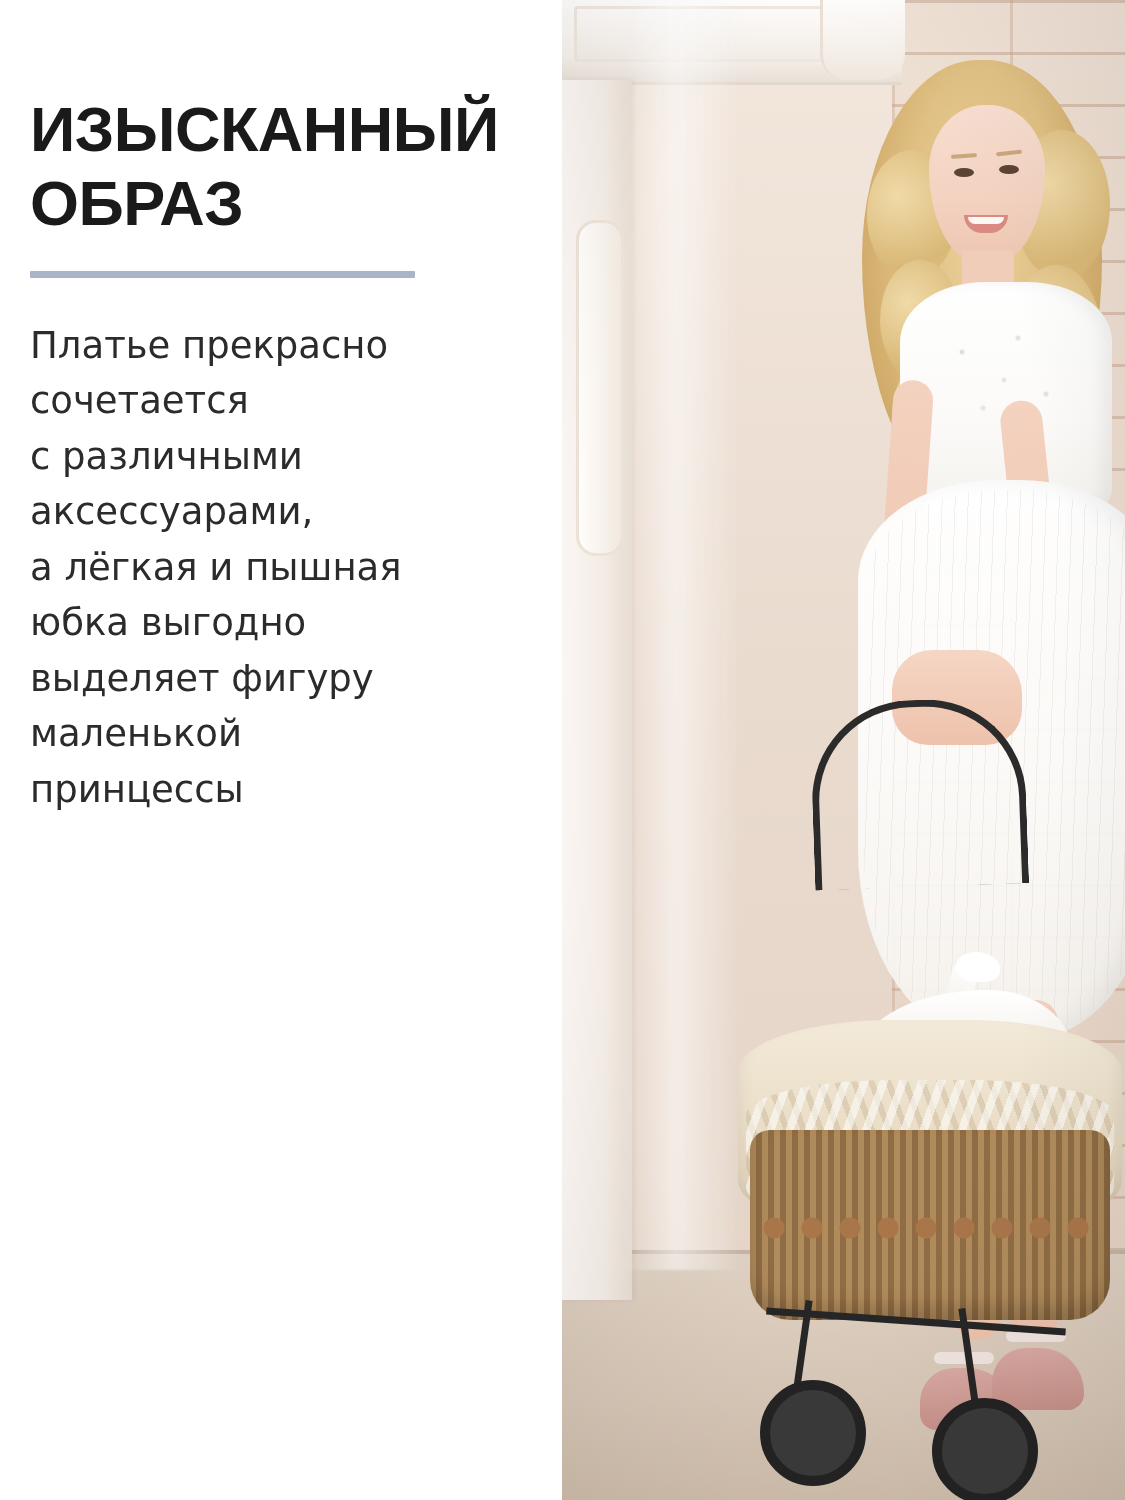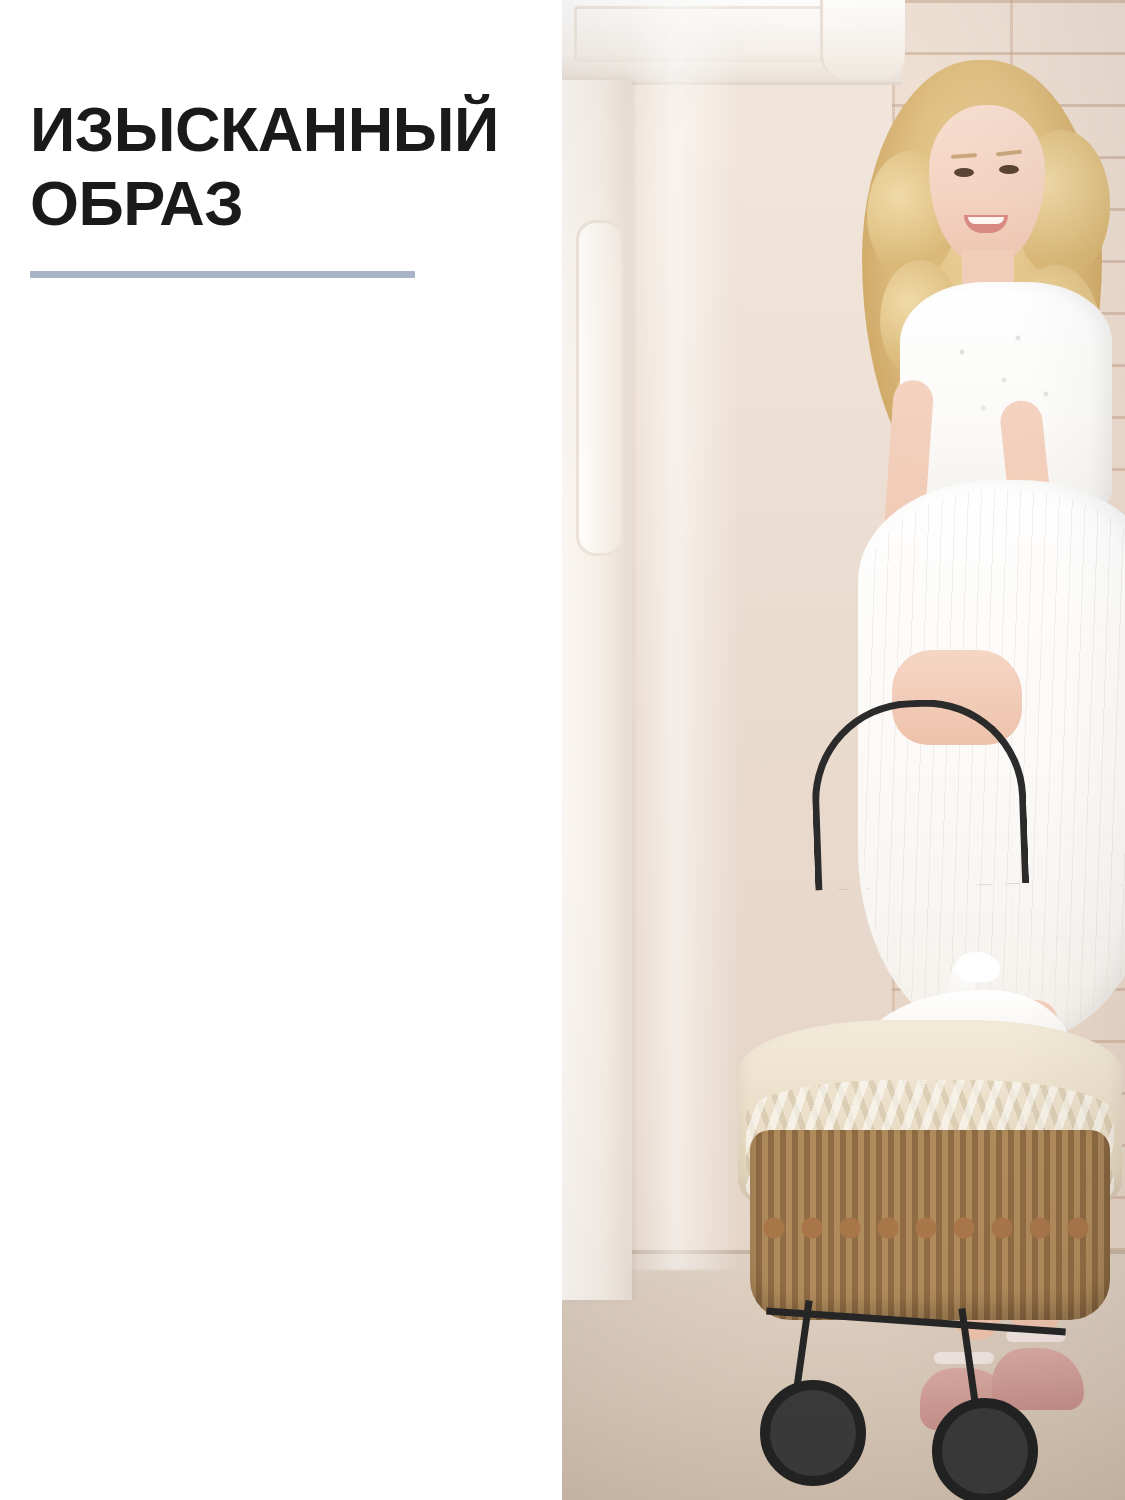--- a/index.html
+++ b/index.html
@@ -339,20 +339,29 @@
 </head>
 <body>
 
 <div class="page">
 
   <div class="left-col">
     <h1 class="headline">ИЗЫСКАННЫЙ ОБРАЗ</h1>
 
     <div class="divider"></div>
 
+    <p class="body-text">Платье прекрасно
+сочетается
+с различными
+аксессуарами,
+а лёгкая и пышная
+юбка выгодно
+выделяет фигуру
+маленькой
+принцессы</p>
   </div>
 
   <div class="photo-col">
     <div class="photo">
 
       <div class="bg-wall"></div>
       <div class="bg-brick"></div>
       <div class="bg-floor"></div>
 
       <div class="mantel">

